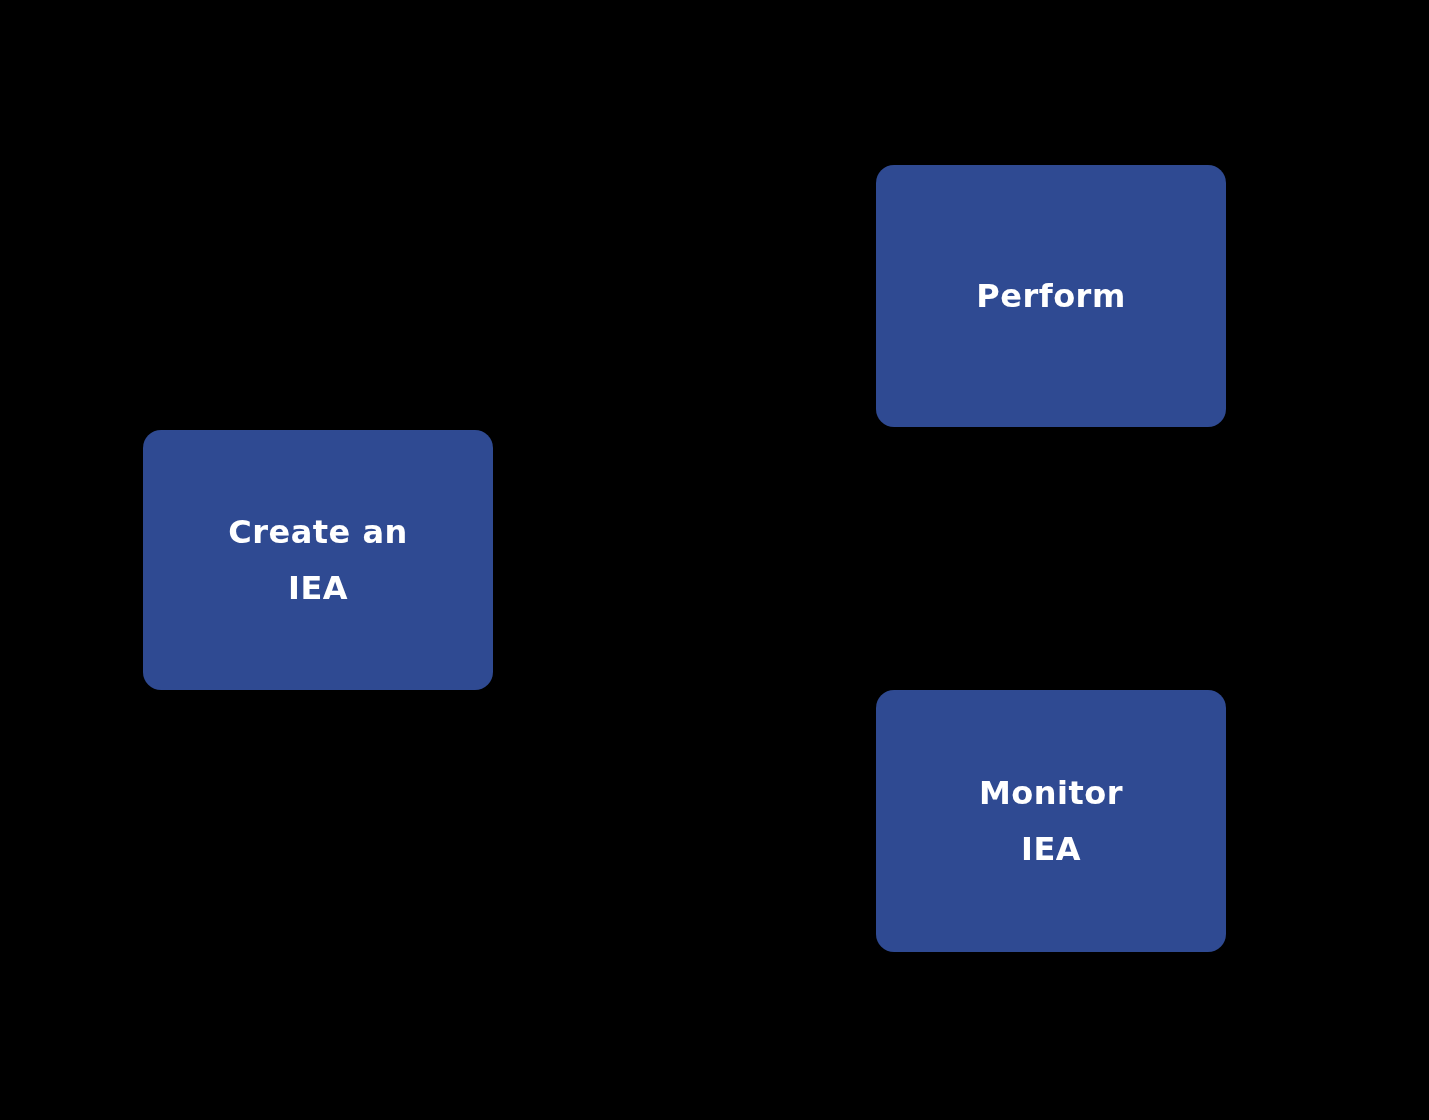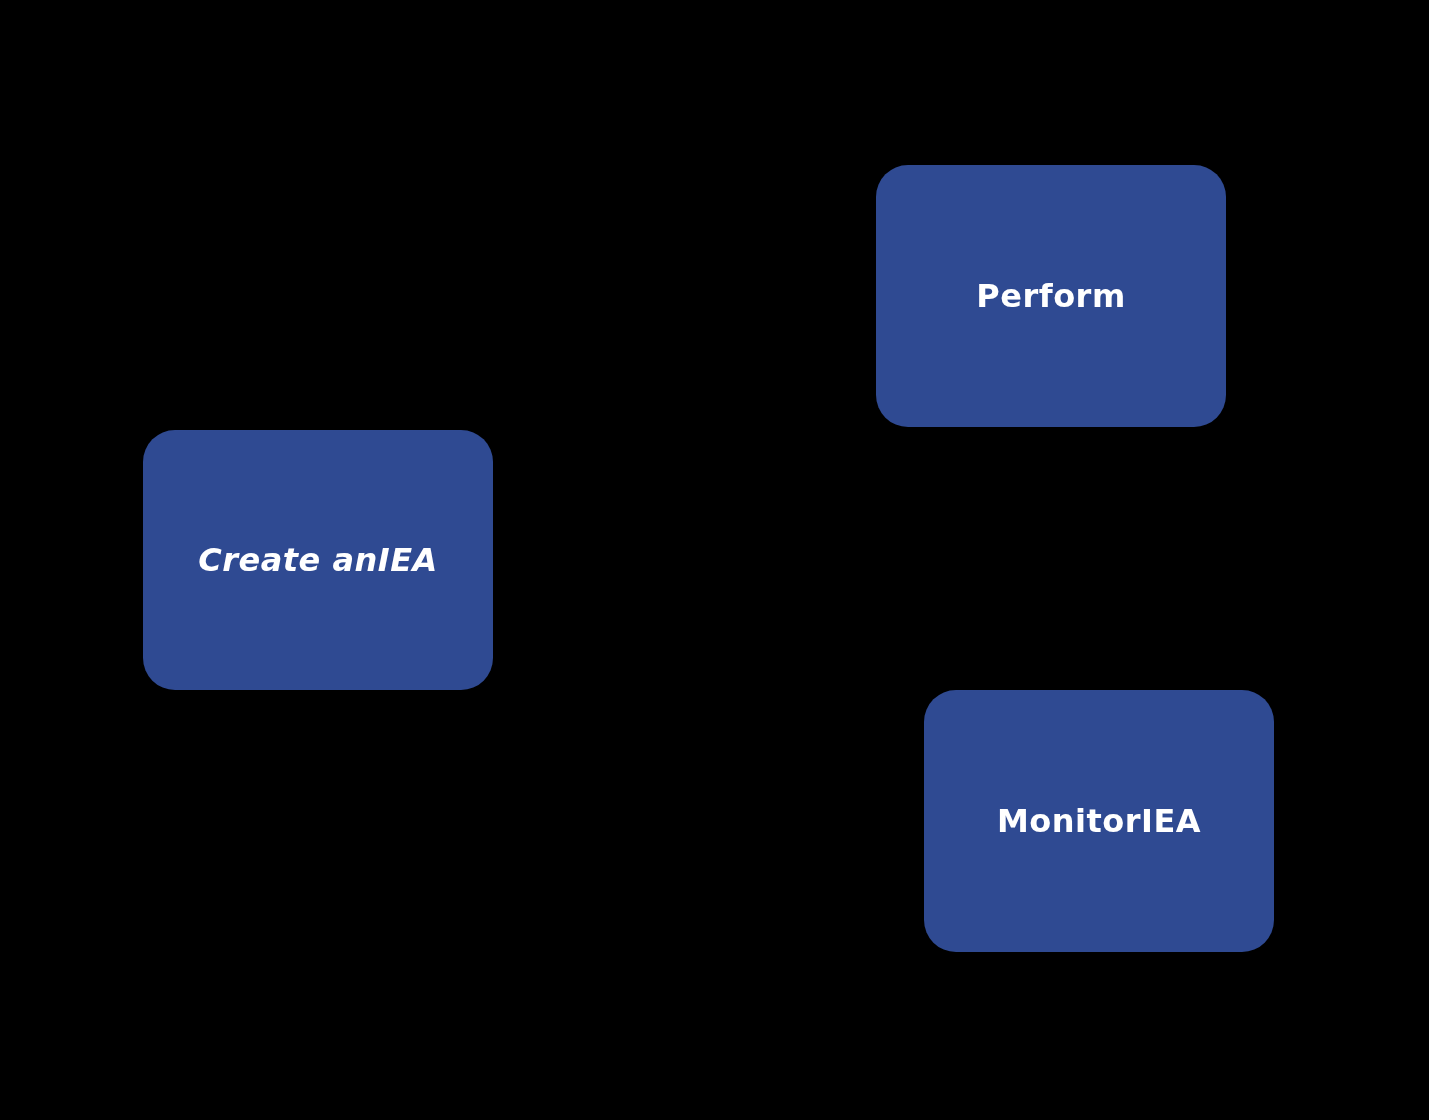--- a/index.html
+++ b/index.html
@@ -14,50 +14,49 @@
     overflow: hidden;
     font-family: "DejaVu Sans", "Liberation Sans", sans-serif;
   }
   .canvas {
     position: absolute;
     inset: 0;
   }
   .node {
     position: absolute;
     background: #2F4A92;
-    border-radius: 32px;
+    border-radius: 18px;
     display: flex;
-    flex-direction: row;
+    flex-direction: column;
     align-items: center;
     justify-content: center;
     text-align: right;
   }
   .node .line {
     color: #FFFFFF;
     font-size: 32px;
     font-weight: 700;
     line-height: 56px;
     letter-spacing: 0.5px;
     white-space: nowrap;
   }
   .node-create {
     left: 143px;
     top: 430px;
     width: 350px;
     height: 260px;
-    font-style: italic;
   }
   .node-perform {
     left: 876px;
     top: 165px;
     width: 350px;
     height: 262px;
   }
   .node-monitor {
-    left: 924px;
+    left: 876px;
     top: 690px;
     width: 350px;
     height: 262px;
   }
 </style>
 </head>
 <body>
 
 <div class="canvas">
 

